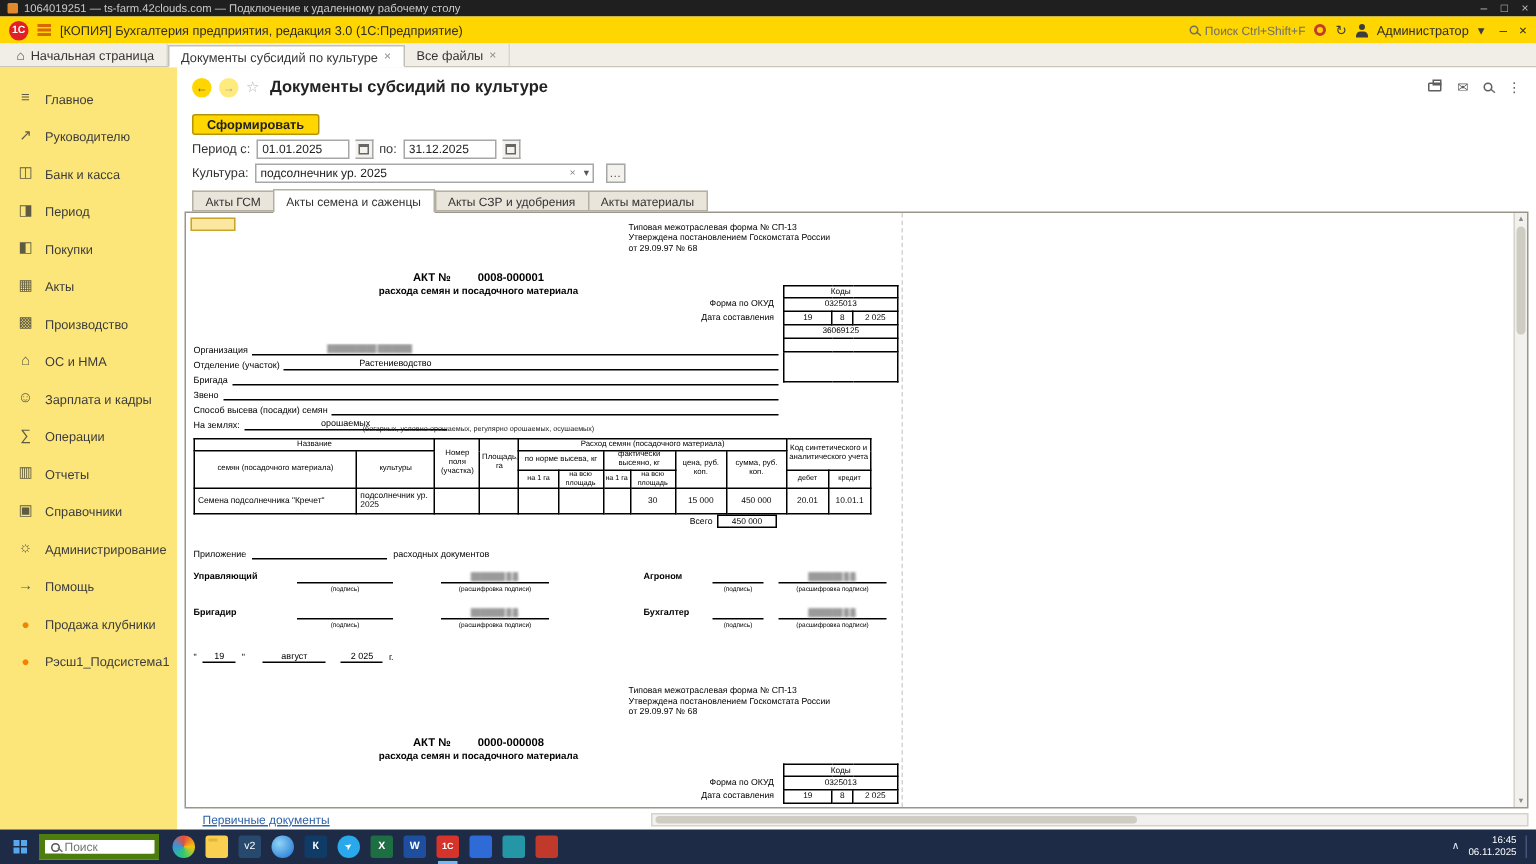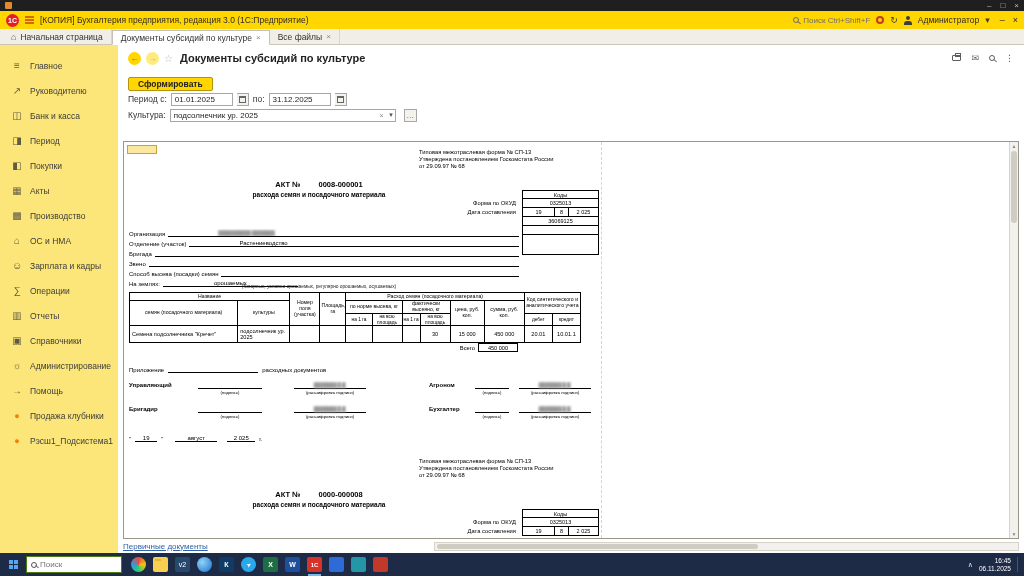--- a/index.html
+++ b/index.html
@@ -137,31 +137,31 @@
   .half.r { margin-left:auto; }
   .role { font-weight:bold; font-size:6px; white-space:nowrap; }
   .slot { display:flex; flex-direction:column; align-items:center; }
   .slot .line { width:100%; border-bottom:1px solid #000; min-height:7px; text-align:center; }
   .slot .cap { font-size:4.3px; margin-top:1px; white-space:nowrap; }
 
   .date-line { left:5px; top:292px; display:flex; align-items:flex-end; gap:4px; font-size:6px; }
   .date-line .u { border-bottom:1px solid #000; text-align:center; height:8px; line-height:8px; }
   .u.day { width:22px; } .u.mon { width:42px; margin-left:8px; } .u.yr { width:28px; margin-left:6px; }
 
-  .report-footer { position:absolute; left:5px; right:5px; bottom:0; height:14px; display:flex; align-items:center; }
+  .report-footer { position:absolute; left:17px; right:5px; bottom:0; height:14px; display:flex; align-items:center; }
   .plink { font-size:8px; color:#2f62a8; text-decoration:underline; white-space:nowrap; }
   .hscroll { margin-left:auto; width:585px; height:9px; background:#f2f1ee; border:1px solid #d6d3ca; position:relative; }
   .hthumb { position:absolute; left:2px; top:1px; bottom:1px; width:55%; background:#cfccc4; border-radius:3px; }
 
   
   .taskbar { position:absolute; left:0; right:0; bottom:0; height:23px; background:#1e2b47; display:flex; align-items:center; }
   .start { width:26px; height:100%; display:flex; align-items:center; justify-content:center; }
   .winlogo { display:grid; grid-template-columns:4px 4px; grid-template-rows:4px 4px; gap:1px; }
   .winlogo i { background:#55a7ef; display:block; }
-  .tb-searchbox { width:96px; height:17px; background:#fff; border:1px solid #4d7c0f; display:flex; align-items:center;
+  .tb-searchbox { width:80px; height:17px; background:#fff; border:4px solid #4d7c0f; display:flex; align-items:center;
                   gap:3px; padding:0 4px; }
   .tb-searchbox input { border:none; outline:none; width:60px; font-size:8px; color:#444; font-family:inherit; }
   .task-icons { display:flex; align-items:center; gap:7px; margin-left:9px; }
   .ticon { width:15px; height:15px; border-radius:2px; display:flex; align-items:center; justify-content:center;
            font-size:7px; font-weight:bold; color:#fff; position:relative; flex:none; }
   .ticon.active::after { content:""; position:absolute; bottom:-4px; left:1px; right:1px; height:2px; background:#76b9ed; }
   .ti-people { border-radius:50%; background:conic-gradient(#e84c3d,#f1c40f,#2ecc71,#3498db,#e84c3d); }
   .ti-folder { background:#f8cf50; } .ti-folder::before { content:""; position:absolute; top:2px; left:2px; width:6px; height:2px; background:#e3b83a; }
   .ti-v2 { background:#27496d; font-weight:normal; }
   .ti-edge { border-radius:50%; background:radial-gradient(circle at 35% 35%, #8ed4f7, #1b6fd0); }
@@ -176,20 +176,21 @@
   .clock { text-align:right; font-size:6.5px; line-height:7.5px; color:#fff; white-space:nowrap; }
   .show-desktop { width:4px; align-self:stretch; border-left:1px solid #46537d; }
 </style>
 </head>
 <body>
 
 <div id="screen">
 
   <div class="rdp-bar">
     <span class="rdp-ico"></span>
+    <span>1064019251 — ts-farm.42clouds.com — Подключение к удаленному рабочему столу</span>
     <span class="rdp-controls">
       <span>–</span>
       <span>□</span>
       <span>×</span>
     </span>
   </div>
 
   <div class="titlebar">
     <span class="logo1c">1С</span>
     <span class="burger">
@@ -330,20 +331,26 @@
     <div class="frow r2">
       <span>Культура:</span>
       <span class="fld">
         <input class="inp culture" readonly="" value="подсолнечник ур. 2025" style="">
         <span class="clr">×</span>
         <span class="dd">▾</span>
       </span>
       <span class="mini-btn">…</span>
     </div>
 
+    <div class="report-tabs">
+      <span class="stab">Акты ГСМ</span>
+      <span class="stab active">Акты семена и саженцы</span>
+      <span class="stab">Акты СЗР и удобрения</span>
+      <span class="stab">Акты материалы</span>
+    </div>
 
     <div class="viewport">
       <div class="sheet">
 
         <div class="abs sel-cell"></div>
         <div class="abs page-bound"></div>
 
         <div class="abs notes" style="top:7px;">
           <div>Типовая межотраслевая форма № СП-13</div>
           <div>Утверждена постановлением Госкомстата России</div>

